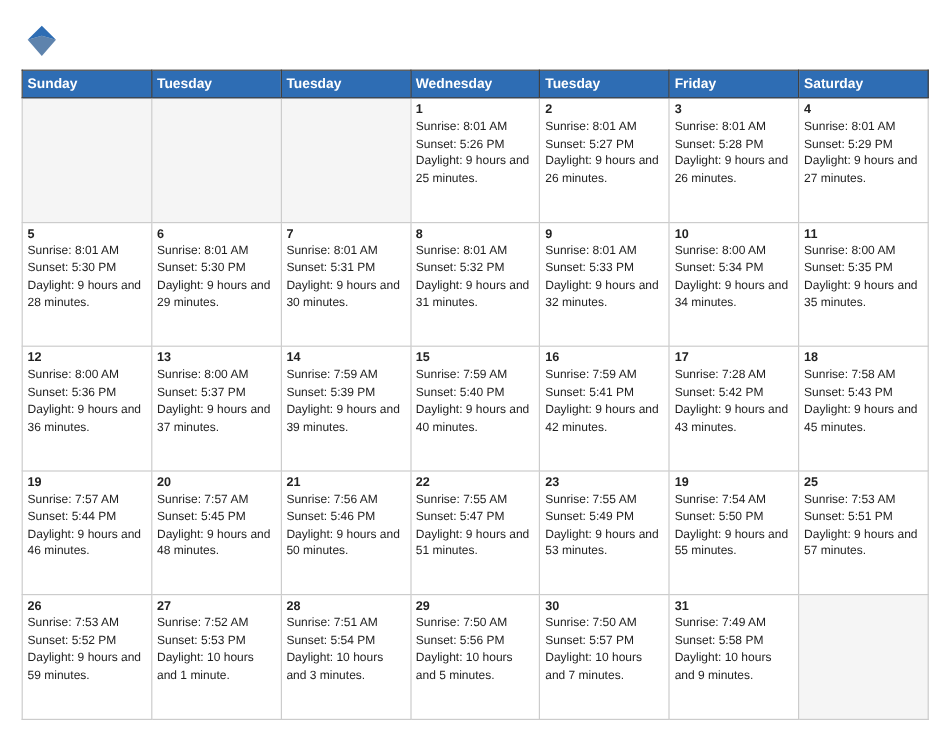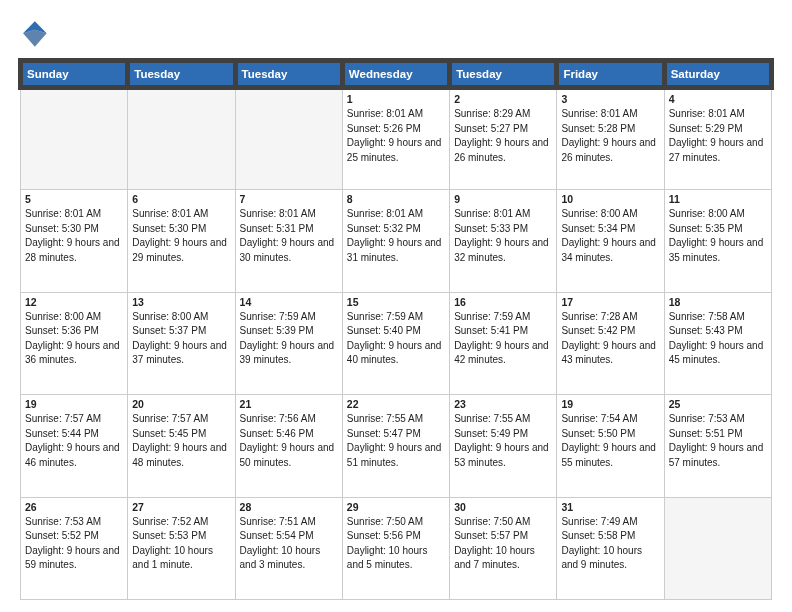--- a/index.html
+++ b/index.html
@@ -61,21 +61,21 @@
       width: 100%;
       table-layout: fixed;
     }
     .calendar thead tr th {
       background-color: #2e6db4;
       color: #fff;
       font-size: 11.5px;
       font-weight: bold;
       padding: 5px 4px;
       text-align: left;
-      border: 5px solid #404040;
+      border: 1px solid #404040;
     }
     .calendar tbody tr td {
       border: 1px solid #ccc;
       vertical-align: top;
       padding: 3px 4px;
       font-size: 9.5px;
       color: #222;
       background: #fff;
       height: 88px;
     }
@@ -134,21 +134,21 @@
           <td class="empty"></td>
           <td>
             <span class="day-number">1</span>
             <div class="day-info">Sunrise: 8:01 AM
 Sunset: 5:26 PM
 Daylight: 9 hours
 and 25 minutes.</div>
           </td>
           <td>
             <span class="day-number">2</span>
-            <div class="day-info">Sunrise: 8:29 AM
+            <div class="day-info">Sunrise: 8:01 AM
 Sunset: 5:27 PM
 Daylight: 9 hours
 and 26 minutes.</div>
           </td>
           <td>
             <span class="day-number">3</span>
             <div class="day-info">Sunrise: 8:01 AM
 Sunset: 5:28 PM
 Daylight: 9 hours
 and 26 minutes.</div>

